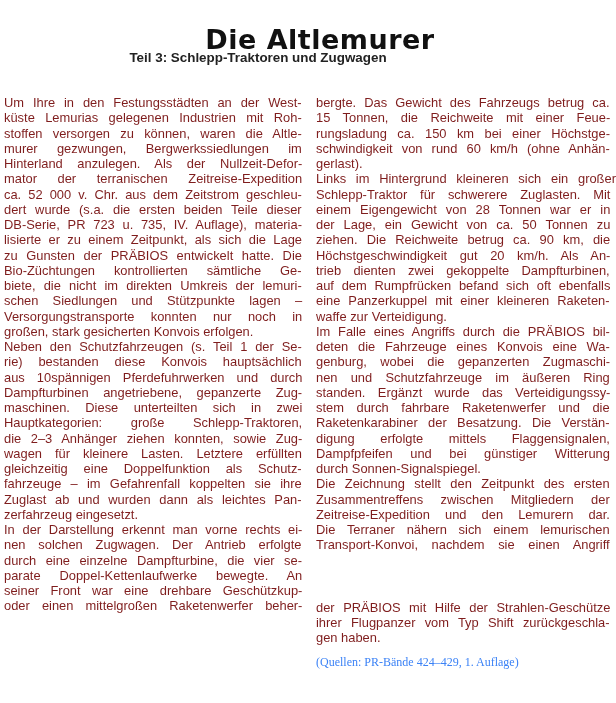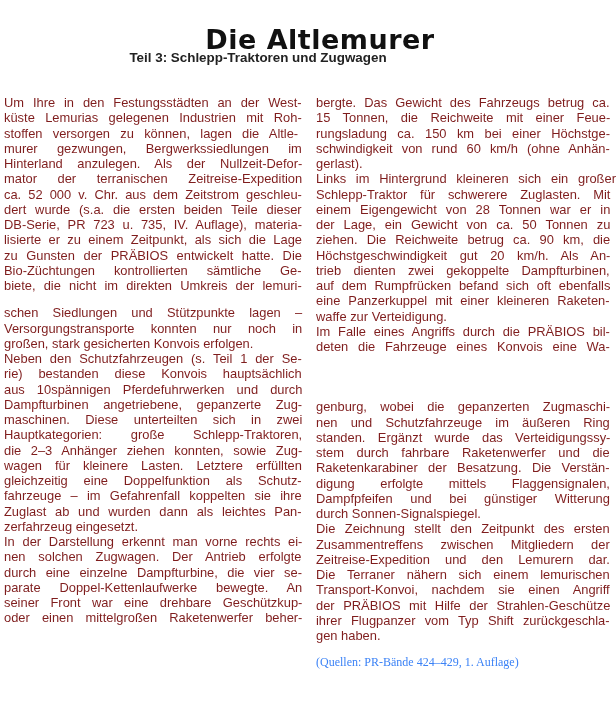--- a/index.html
+++ b/index.html
@@ -33,32 +33,32 @@
   </style>
 </head>
 <body>
 
 <h1 class="title">Die Altlemurer</h1>
 <h2 class="subtitle">Teil 3: Schlepp-Traktoren und Zugwagen</h2>
 
 <div class="col left" id="col-left">
     <span class="line" style="display: block; word-spacing: 5.28571px; text-align: left; text-align-last: left;">Um Ihre in den Festungsstädten an der West-</span>
     <span class="line" style="display: block; word-spacing: 6.8px; text-align: left; text-align-last: left;">küste Lemurias gelegenen Industrien mit Roh-</span>
-    <span class="line" style="display: block; word-spacing: 6.66667px; text-align: left; text-align-last: left;">stoffen versorgen zu können, lagen die Altle-</span>
+    <span class="line" style="display: block; word-spacing: 6.66667px; text-align: left; text-align-last: left;">stoffen versorgen zu können, waren die Altle-</span>
     <span class="line" style="display: block; word-spacing: 15.6667px; text-align: left; text-align-last: left;">murer gezwungen, Bergwerkssiedlungen im</span>
     <span class="line" style="display: block; word-spacing: 11px; text-align: left; text-align-last: left;">Hinterland anzulegen. Als der Nullzeit-Defor-</span>
     <span class="line" style="display: block; word-spacing: 17px; text-align: left; text-align-last: left;">mator der terranischen Zeitreise-Expedition</span>
     <span class="line" style="display: block; word-spacing: 3.5px; text-align: left; text-align-last: left;">ca. 52 000 v. Chr. aus dem Zeitstrom geschleu-</span>
     <span class="line" style="display: block; word-spacing: 5.28571px; text-align: left; text-align-last: left;">dert wurde (s.a. die ersten beiden Teile dieser</span>
     <span class="line" style="display: block; word-spacing: 4.14286px; text-align: left; text-align-last: left;">DB-Serie, PR 723 u. 735, IV. Auflage), materia-</span>
     <span class="line" style="display: block; word-spacing: 3.75px; text-align: left; text-align-last: left;">lisierte er zu einem Zeitpunkt, als sich die Lage</span>
     <span class="line" style="display: block; word-spacing: 5px; text-align: left; text-align-last: left;">zu Gunsten der PRÄBIOS entwickelt hatte. Die</span>
     <span class="line" style="display: block; word-spacing: 15.3333px; text-align: left; text-align-last: left;">Bio-Züchtungen kontrollierten sämtliche Ge-</span>
     <span class="line" style="display: block; word-spacing: 4.57143px; text-align: left; text-align-last: left;">biete, die nicht im direkten Umkreis der lemuri-</span>
-    <span class="line" style="display: block; word-spacing: 10.6px; text-align: left; text-align-last: left; margin-top: 12px;">schen Siedlungen und Stützpunkte lagen –</span>
+    <span class="line" style="display: block; word-spacing: 10.6px; text-align: left; text-align-last: left;">schen Siedlungen und Stützpunkte lagen –</span>
     <span class="line" style="display: block; word-spacing: 12.75px; text-align: left; text-align-last: left;">Versorgungstransporte konnten nur noch in</span>
     <span class="line last" style="display: block;">großen, stark gesicherten Konvois erfolgen.</span>
     <span class="line" style="display: block; word-spacing: 4.28571px; text-align: left; text-align-last: left;">Neben den Schutzfahrzeugen (s. Teil 1 der Se-</span>
     <span class="line" style="display: block; word-spacing: 12.25px; text-align: left; text-align-last: left;">rie) bestanden diese Konvois hauptsächlich</span>
     <span class="line" style="display: block; word-spacing: 8.5px; text-align: left; text-align-last: left;">aus 10spännigen Pferdefuhrwerken und durch</span>
     <span class="line" style="display: block; word-spacing: 11px; text-align: left; text-align-last: left;">Dampfturbinen angetriebene, gepanzerte Zug-</span>
     <span class="line" style="display: block; word-spacing: 11.8px; text-align: left; text-align-last: left;">maschinen. Diese unterteilten sich in zwei</span>
     <span class="line" style="display: block; word-spacing: 25px; text-align: left; text-align-last: left;">Hauptkategorien: große Schlepp-Traktoren,</span>
     <span class="line" style="display: block; word-spacing: 6px; text-align: left; text-align-last: left;">die 2–3 Anhänger ziehen konnten, sowie Zug-</span>
     <span class="line" style="display: block; word-spacing: 9.4px; text-align: left; text-align-last: left;">wagen für kleinere Lasten. Letztere erfüllten</span>
@@ -84,31 +84,31 @@
     <span class="line" style="display: block; word-spacing: 5.42857px; text-align: left; text-align-last: left;">einem Eigengewicht von 28 Tonnen war er in</span>
     <span class="line" style="display: block; word-spacing: 5.375px; text-align: left; text-align-last: left;">der Lage, ein Gewicht von ca. 50 Tonnen zu</span>
     <span class="line" style="display: block; word-spacing: 5.57143px; text-align: left; text-align-last: left;">ziehen. Die Reichweite betrug ca. 90 km, die</span>
     <span class="line" style="display: block; word-spacing: 9px; text-align: left; text-align-last: left;">Höchstgeschwindigkeit gut 20 km/h. Als An-</span>
     <span class="line" style="display: block; word-spacing: 8.75px; text-align: left; text-align-last: left;">trieb dienten zwei gekoppelte Dampfturbinen,</span>
     <span class="line" style="display: block; word-spacing: 4.16667px; text-align: left; text-align-last: left;">auf dem Rumpfrücken befand sich oft ebenfalls</span>
     <span class="line" style="display: block; word-spacing: 4.4px; text-align: left; text-align-last: left;">eine Panzerkuppel mit einer kleineren Raketen-</span>
     <span class="line last" style="display: block;">waffe zur Verteidigung.</span>
     <span class="line" style="display: block; word-spacing: 4.14286px; text-align: left; text-align-last: left;">Im Falle eines Angriffs durch die PRÄBIOS bil-</span>
     <span class="line" style="display: block; word-spacing: 6.16667px; text-align: left; text-align-last: left;">deten die Fahrzeuge eines Konvois eine Wa-</span>
-    <span class="line" style="display: block; word-spacing: 9.75px; text-align: left; text-align-last: left; margin-top: 45px;">genburg, wobei die gepanzerten Zugmaschi-</span>
+    <span class="line" style="display: block; word-spacing: 9.75px; text-align: left; text-align-last: left;">genburg, wobei die gepanzerten Zugmaschi-</span>
     <span class="line" style="display: block; word-spacing: 9.6px; text-align: left; text-align-last: left;">nen und Schutzfahrzeuge im äußeren Ring</span>
     <span class="line" style="display: block; word-spacing: 8.75px; text-align: left; text-align-last: left;">standen. Ergänzt wurde das Verteidigungssy-</span>
     <span class="line" style="display: block; word-spacing: 9px; text-align: left; text-align-last: left;">stem durch fahrbare Raketenwerfer und die</span>
     <span class="line" style="display: block; word-spacing: 6.75px; text-align: left; text-align-last: left;">Raketenkarabiner der Besatzung. Die Verstän-</span>
     <span class="line" style="display: block; word-spacing: 22px; text-align: left; text-align-last: left;">digung erfolgte mittels Flaggensignalen,</span>
     <span class="line" style="display: block; word-spacing: 14px; text-align: left; text-align-last: left;">Dampfpfeifen und bei günstiger Witterung</span>
     <span class="line last" style="display: block;">durch Sonnen-Signalspiegel.</span>
     <span class="line" style="display: block; word-spacing: 5.83333px; text-align: left; text-align-last: left;">Die Zeichnung stellt den Zeitpunkt des ersten</span>
     <span class="line" style="display: block; word-spacing: 13.6667px; text-align: left; text-align-last: left;">Zusammentreffens zwischen Mitgliedern der</span>
     <span class="line" style="display: block; word-spacing: 11.5px; text-align: left; text-align-last: left;">Zeitreise-Expedition und den Lemurern dar.</span>
     <span class="line" style="display: block; word-spacing: 8.2px; text-align: left; text-align-last: left;">Die Terraner nähern sich einem lemurischen</span>
     <span class="line" style="display: block; word-spacing: 10px; text-align: left; text-align-last: left;">Transport-Konvoi, nachdem sie einen Angriff</span>
-    <span class="line" style="display: block; word-spacing: 5px; text-align: right; text-align-last: left;">der PRÄBIOS mit Hilfe der Strahlen-Geschütze</span>
+    <span class="line" style="display: block; word-spacing: 5px; text-align: right; text-align-last: left; margin-top: 47px;">der PRÄBIOS mit Hilfe der Strahlen-Geschütze</span>
     <span class="line" style="display: block; word-spacing: 5.6px; text-align: left; text-align-last: left;">ihrer Flugpanzer vom Typ Shift zurückgeschla-</span>
     <span class="line last" style="display: block;">gen haben.</span>
   </div>
 
 <div class="sources">(Quellen: PR-Bände 424–429, 1. Auflage)</div>
 
 </body></html>

